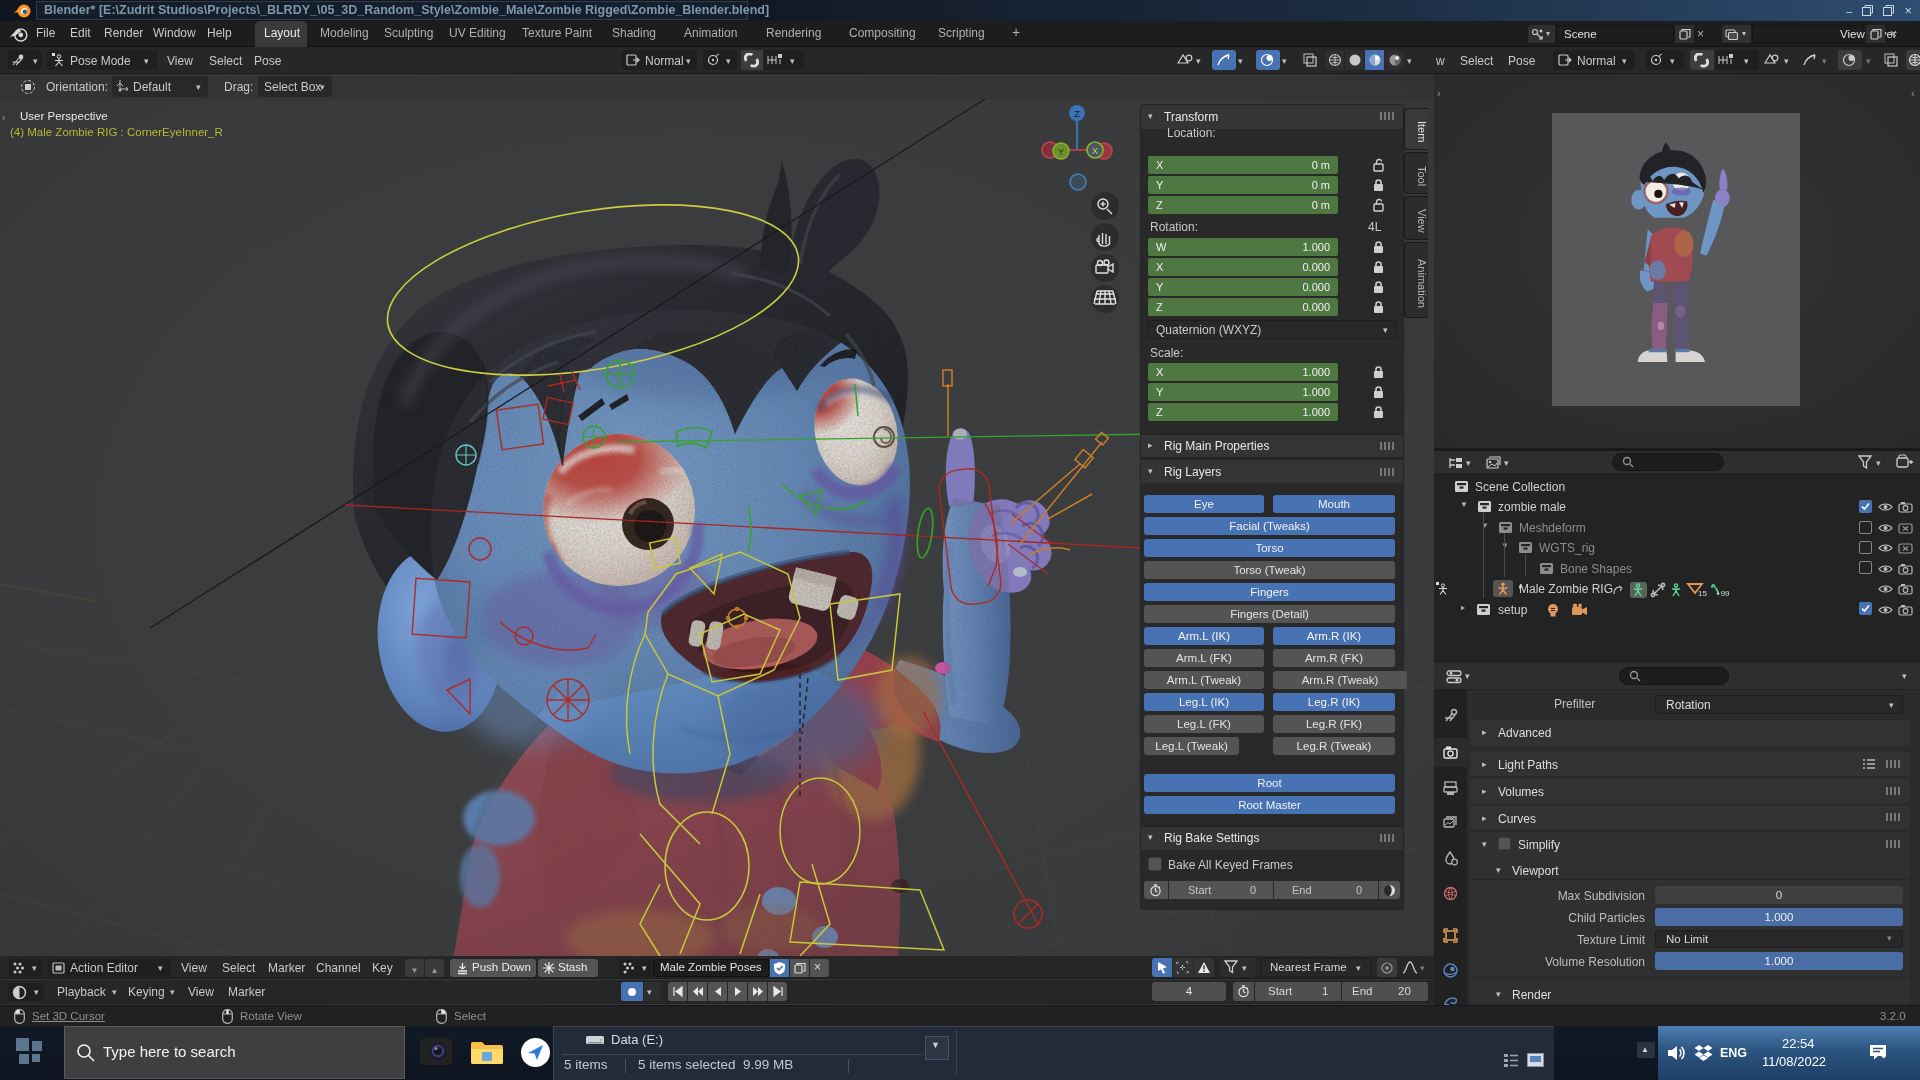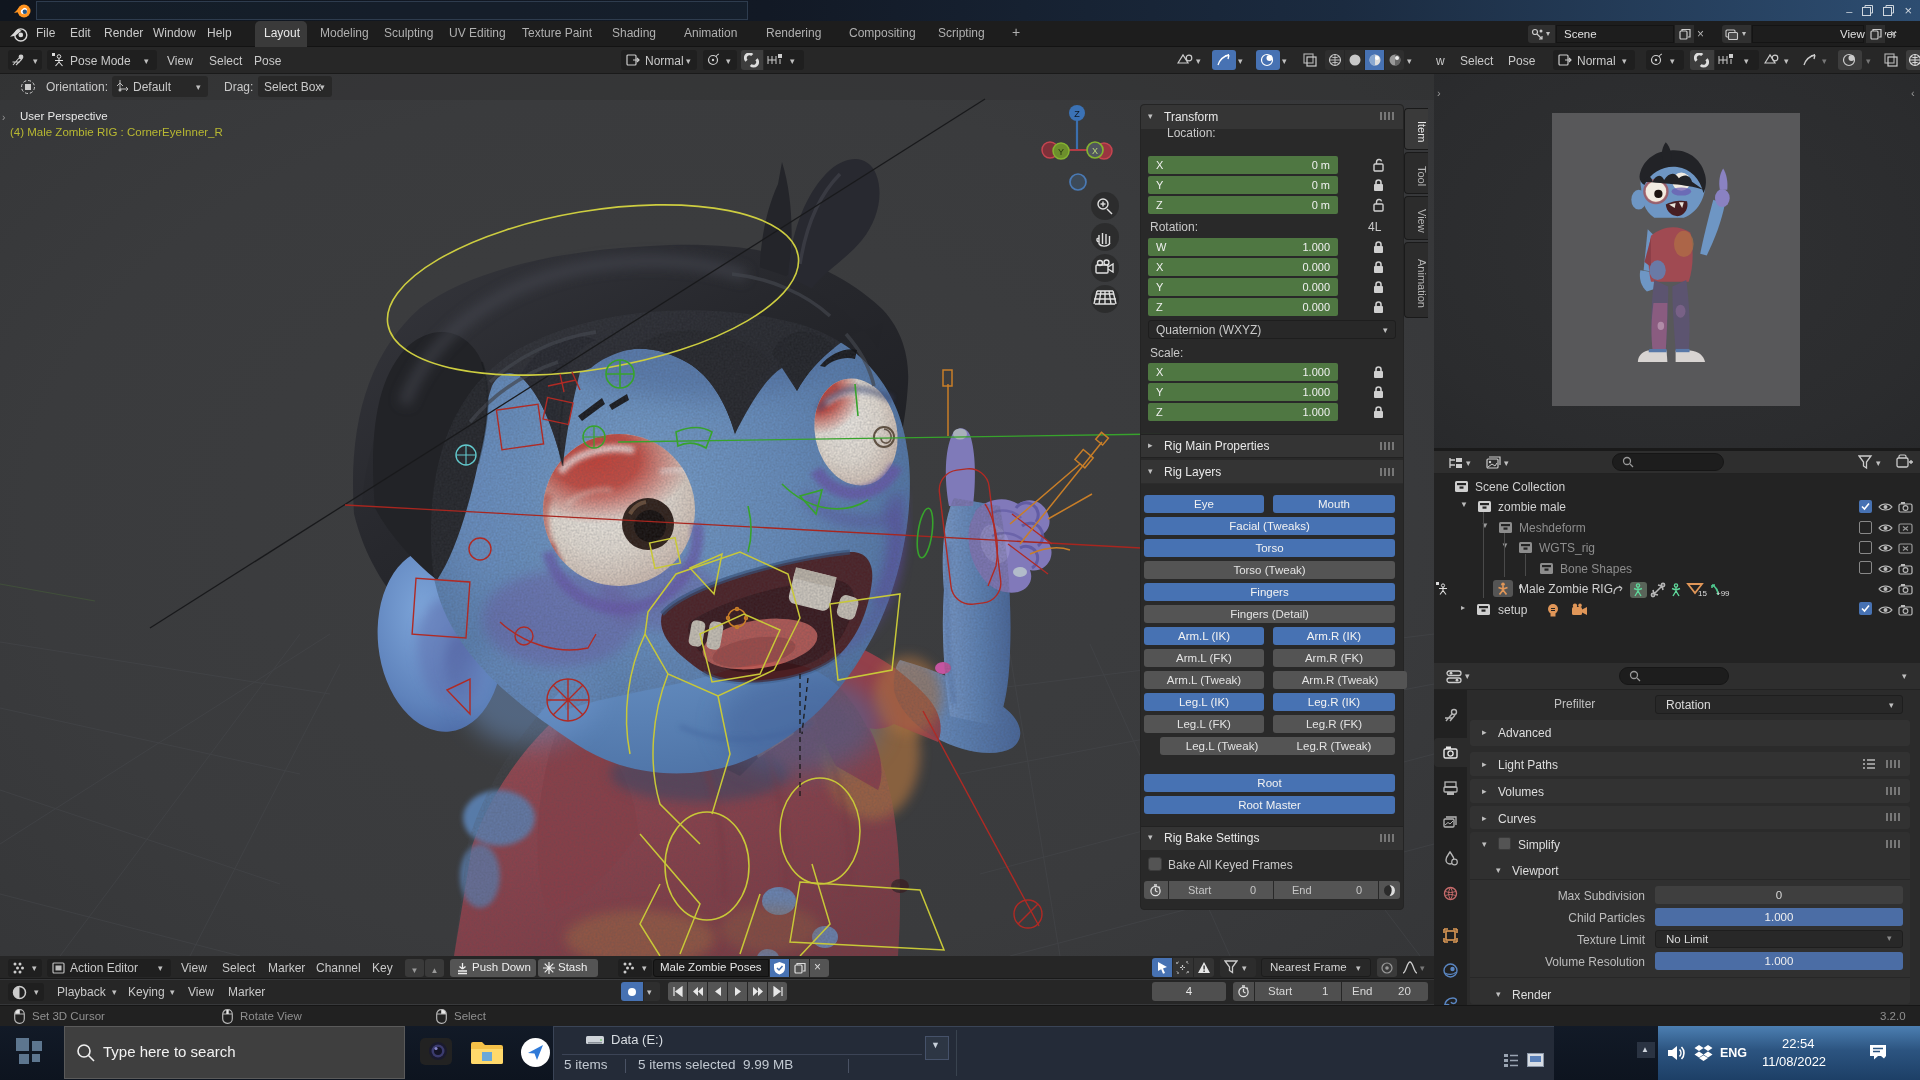--- a/index.html
+++ b/index.html
@@ -16,20 +16,21 @@
 <div id="stage">
 
 <div class="abs" style="left:0;top:0;width:1920px;height:21px;background:linear-gradient(90deg,#10161f 0%,#121925 40%,#1b2b40 70%,#2d4d71 100%);">
   <svg class="abs" style="left:13px;top:2px" width="19" height="17" viewBox="0 0 19 17">
     <circle cx="11" cy="9" r="6.5" fill="#ff9421"></circle>
         <circle cx="11" cy="9" r="3.2" fill="#fff"></circle>
         <circle cx="11.8" cy="9.8" r="2.2" fill="#265787"></circle>
     <path d="M1 11 L8 4 L12 5 L6 10 Z" fill="#ff9421"></path>
   </svg>
   <div class="abs" style="left:36px;top:1px;width:712px;height:19px;border:1px solid #2e3c4e;background:rgba(30,42,58,0.35);"></div>
+  <div class="abs txt" style="left:44px;top:3px;font-size:12.5px;font-weight:bold;color:#7c96ad;">Blender* [E:\Zudrit Studios\Projects\_BLRDY_\05_3D_Random_Style\Zombie_Male\Zombie Rigged\Zombie_Blender.blend]</div>
   <div class="abs" style="right:8px;top:0;height:21px;display:flex;gap:10px;align-items:center;color:#cfd6de;font-size:11px;">
     <span style="letter-spacing:0">–</span>
     <svg width="11" height="11" viewBox="0 0 11 11">
           <rect x="0.5" y="2.5" width="8" height="8" fill="none" stroke="#cfd6de"></rect>
           <path d="M3 2.5 V0.5 H10.5 V8 H8.5" fill="none" stroke="#cfd6de"></path>
         </svg>
     <svg width="11" height="11" viewBox="0 0 11 11">
           <rect x="0.5" y="2.5" width="8" height="8" fill="none" stroke="#cfd6de"></rect>
           <path d="M3 2.5 V0.5 H10.5 V8 H8.5" fill="none" stroke="#cfd6de"></path>
         </svg>
@@ -627,21 +628,21 @@
 <div class="abs btn blue" style="left:4px;top:523px;width:120px;height:18px;line-height:18px;font-size:11.5px;">Arm.L (IK)</div>
 <div class="abs btn blue" style="left:133px;top:523px;width:122px;height:18px;line-height:18px;font-size:11.5px;">Arm.R (IK)</div>
 <div class="abs btn " style="left:4px;top:545px;width:120px;height:18px;line-height:18px;font-size:11.5px;">Arm.L (FK)</div>
 <div class="abs btn " style="left:133px;top:545px;width:122px;height:18px;line-height:18px;font-size:11.5px;">Arm.R (FK)</div>
 <div class="abs btn " style="left:4px;top:567px;width:120px;height:18px;line-height:18px;font-size:11.5px;">Arm.L (Tweak)</div>
 <div class="abs btn " style="left:133px;top:567px;width:134px;height:18px;line-height:18px;font-size:11.5px;">Arm.R (Tweak)</div>
 <div class="abs btn blue" style="left:4px;top:589px;width:120px;height:18px;line-height:18px;font-size:11.5px;">Leg.L (IK)</div>
 <div class="abs btn blue" style="left:133px;top:589px;width:122px;height:18px;line-height:18px;font-size:11.5px;">Leg.R (IK)</div>
 <div class="abs btn " style="left:4px;top:611px;width:120px;height:18px;line-height:18px;font-size:11.5px;">Leg.L (FK)</div>
 <div class="abs btn " style="left:133px;top:611px;width:122px;height:18px;line-height:18px;font-size:11.5px;">Leg.R (FK)</div>
-<div class="abs btn " style="left:20px;top:633px;width:124px;height:18px;line-height:18px;font-size:11.5px;">Leg.L (Tweak)</div>
+<div class="abs btn " style="left:4px;top:633px;width:95px;height:18px;line-height:18px;font-size:11.5px;">Leg.L (Tweak)</div>
 <div class="abs btn " style="left:133px;top:633px;width:122px;height:18px;line-height:18px;font-size:11.5px;">Leg.R (Tweak)</div>
 <div class="abs btn blue" style="left:4px;top:670px;width:251px;height:18px;line-height:18px;font-size:11.5px;">Root</div>
 <div class="abs btn blue" style="left:4px;top:692px;width:251px;height:18px;line-height:18px;font-size:11.5px;">Root Master</div>
 <div class="abs" style="left:1px;top:722px;width:262px;height:24px;background:#343434;border-top:1px solid #222;"></div>
 <span class="abs caret" style="left:8px;top:728px;">▾</span>
       <div class="abs txt w" style="left:24px;top:727px;">Rig Bake Settings</div>
 <div class="abs" style="left:240px;top:730px;width:14px;height:8px;background:repeating-linear-gradient(90deg,#777 0 2px,transparent 2px 4px);"></div>
 <div class="abs" style="left:8px;top:753px;width:14px;height:14px;background:#545454;border-radius:3px;border:1px solid #3c3c3c;"></div>
 <div class="abs txt" style="left:28px;top:754px;">Bake All Keyed Frames</div>
 <div class="abs" style="left:4px;top:777px;width:24px;height:18px;background:#545454;border-radius:3px 0 0 3px;"></div>
@@ -1186,21 +1187,21 @@
 </div>
 <div id="statusbar" class="abs" style="left:0;top:1005px;width:1920px;height:21px;background:#212121;border-top:1px solid #161616;">
 <svg class="abs" style="left:14px;top:3px" width="11" height="15" viewBox="0 0 11 15">
 <rect x="0.7" y="0.7" width="9.6" height="13.6" rx="4.5" fill="none" stroke="#b5b5b5" stroke-width="1.2"></rect>
 <path d="M1 5 H10" stroke="#b5b5b5" stroke-width="1"></path>
         <path d="M5.5 1 V5" stroke="#b5b5b5" stroke-width="1"></path>
 <path d="M1.2 4.8 V4.8 A4.3 4.3 0 0 1 5.2 0.8 L5.2 4.8 Z" fill="#e8e8e8"></path>
 <path d="M5.8 0.8 A4.3 4.3 0 0 1 9.8 4.8 L5.8 4.8 Z" fill="none"></path>
 <rect x="4.3" y="1" width="2.4" height="4" fill="none"></rect>
 </svg>
-<div class="abs" style="left:32px;top:4px;font-size:11.5px;color:#909090;">Set 3D Cursor</div>
+<div class="abs" style="left:32px;top:4px;font-size:11.5px;color:#909090;text-decoration:underline;">Set 3D Cursor</div>
 <svg class="abs" style="left:222px;top:3px" width="11" height="15" viewBox="0 0 11 15">
 <rect x="0.7" y="0.7" width="9.6" height="13.6" rx="4.5" fill="none" stroke="#b5b5b5" stroke-width="1.2"></rect>
 <path d="M1 5 H10" stroke="#b5b5b5" stroke-width="1"></path>
         <path d="M5.5 1 V5" stroke="#b5b5b5" stroke-width="1"></path>
 <path d="M1.2 4.8 V4.8 A4.3 4.3 0 0 1 5.2 0.8 L5.2 4.8 Z" fill="none"></path>
 <path d="M5.8 0.8 A4.3 4.3 0 0 1 9.8 4.8 L5.8 4.8 Z" fill="none"></path>
 <rect x="4.3" y="1" width="2.4" height="4" fill="#e8e8e8"></rect>
 </svg>
 <div class="abs" style="left:240px;top:4px;font-size:11.5px;color:#909090;">Rotate View</div>
 <svg class="abs" style="left:436px;top:3px" width="11" height="15" viewBox="0 0 11 15">

